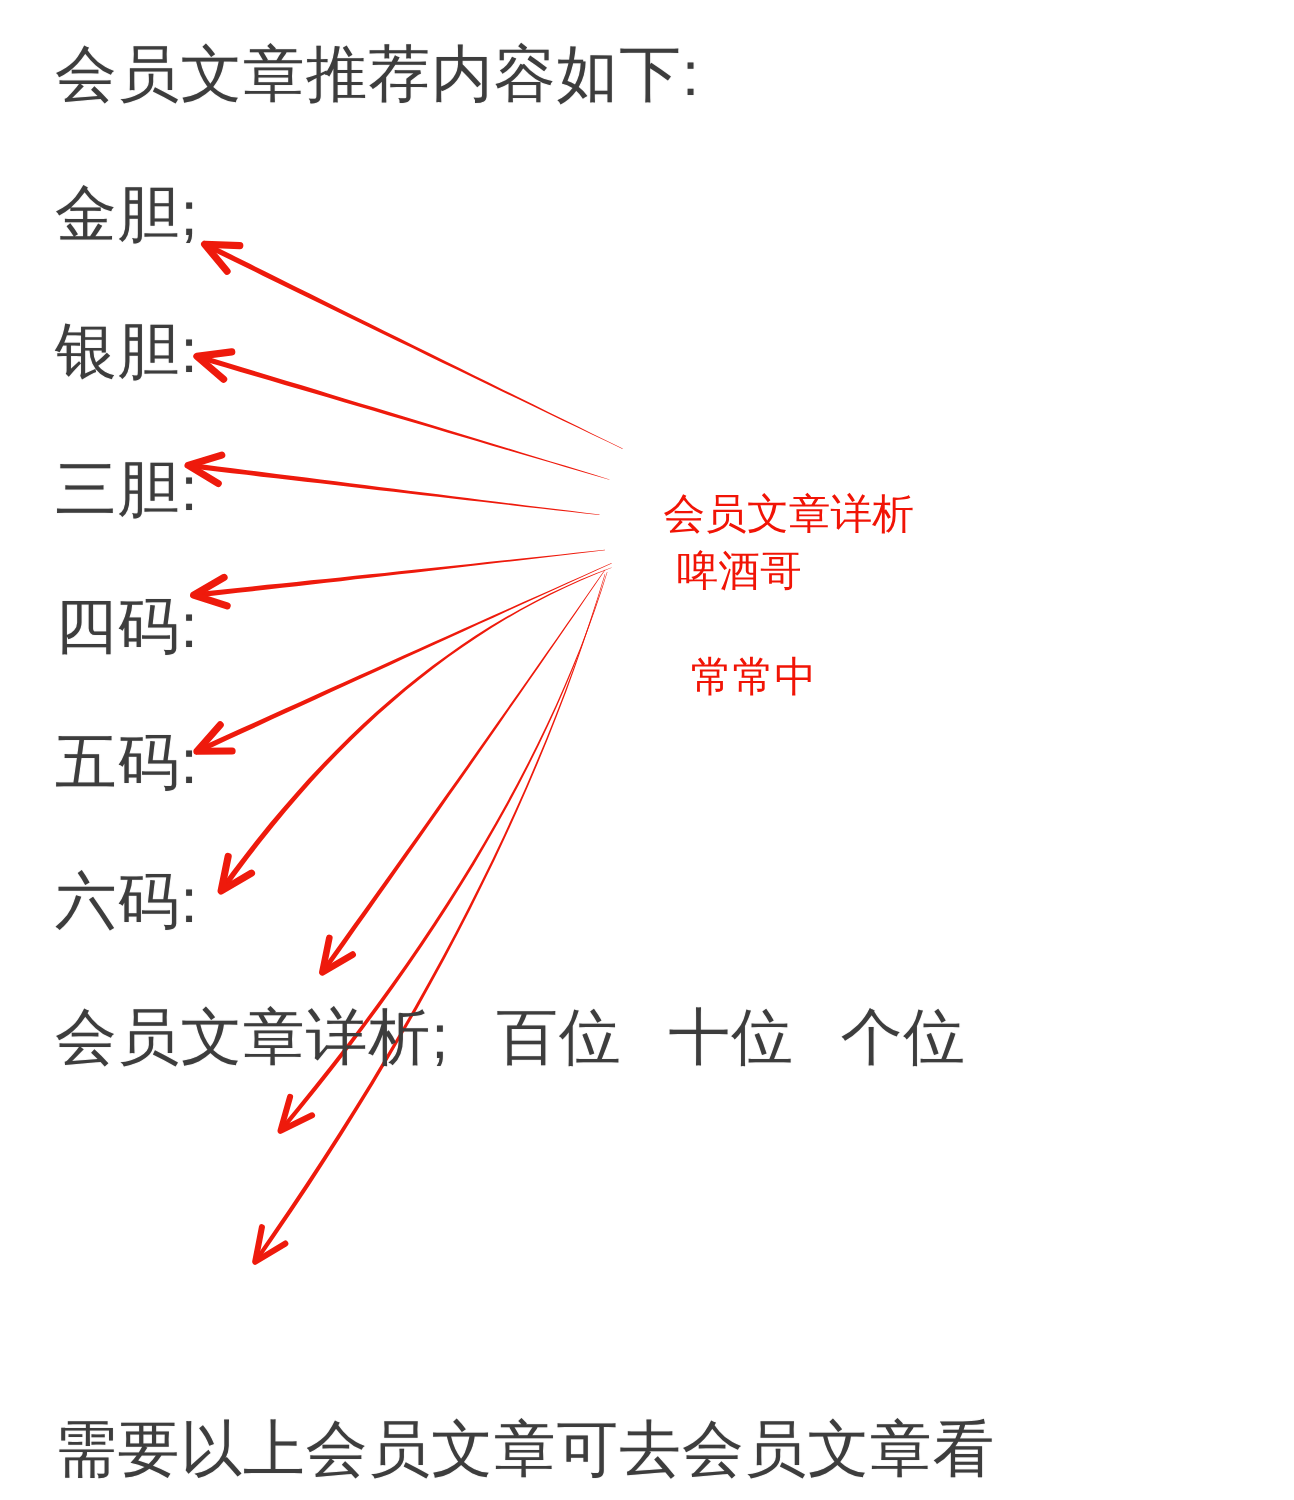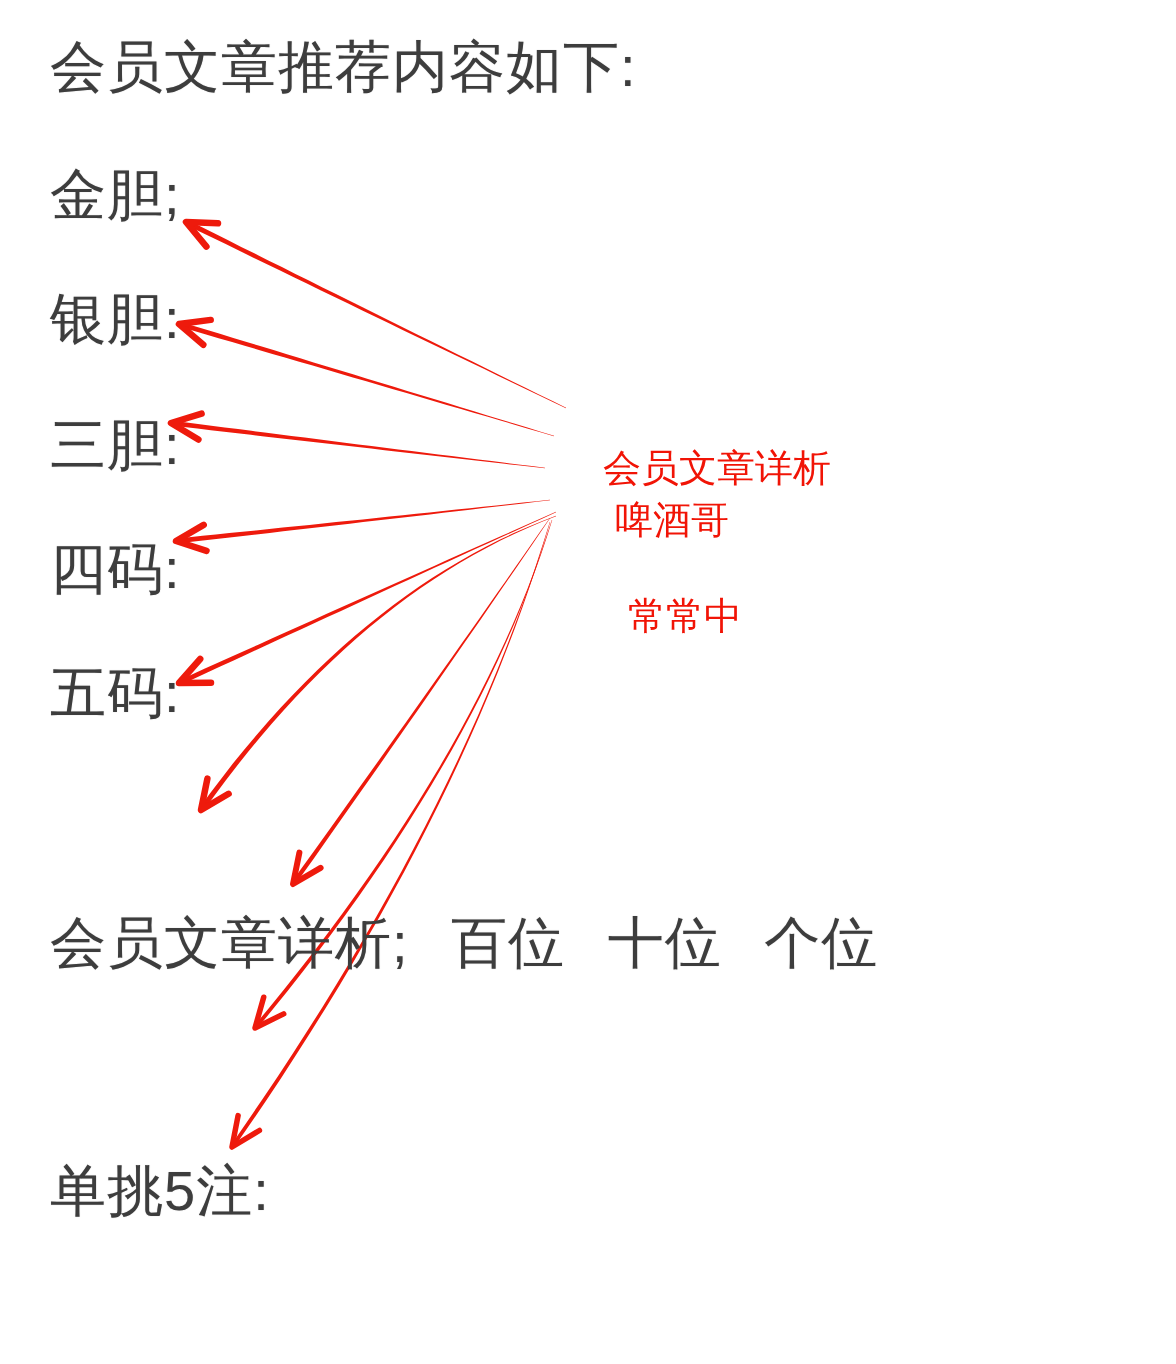--- a/index.html
+++ b/index.html
@@ -80,23 +80,24 @@
       <polyline points="259.4,1130.5 232,1147 238.1,1115.6" fill="none" stroke="#ee1a0c" stroke-width="5.5" stroke-linecap="round" stroke-linejoin="round"></polyline>
     </svg>
 
   <div class="txt-line" id="line-title">会员文章推荐内容如下:</div>
 
   <div class="txt-line" id="line-jindan">金胆;</div>
   <div class="txt-line" id="line-yindan">银胆:</div>
   <div class="txt-line" id="line-sandan">三胆:</div>
   <div class="txt-line" id="line-wuma">五码:</div>
   <div class="txt-line" id="line-sima">四码:</div>
+  <div class="txt-line" id="line-liuma">六码:</div>
   <div class="txt-line" id="line-dingwei">会员文章详析; 百位 十位 个位</div>
-  <div class="txt-line" id="line-dantiao">单挑5注:</div>
 
+  <div class="txt-line" id="line-footer">需要以上会员文章可去会员文章看</div>
 
   <div id="annotation">
     <div class="ann-line" id="ann-line-1">会员文章详析</div>
     <div class="ann-line" id="ann-line-2">啤酒哥</div>
     <div class="ann-line" id="ann-line-3">常常中</div>
   </div>
 
 </div>
 
 </body></html>

